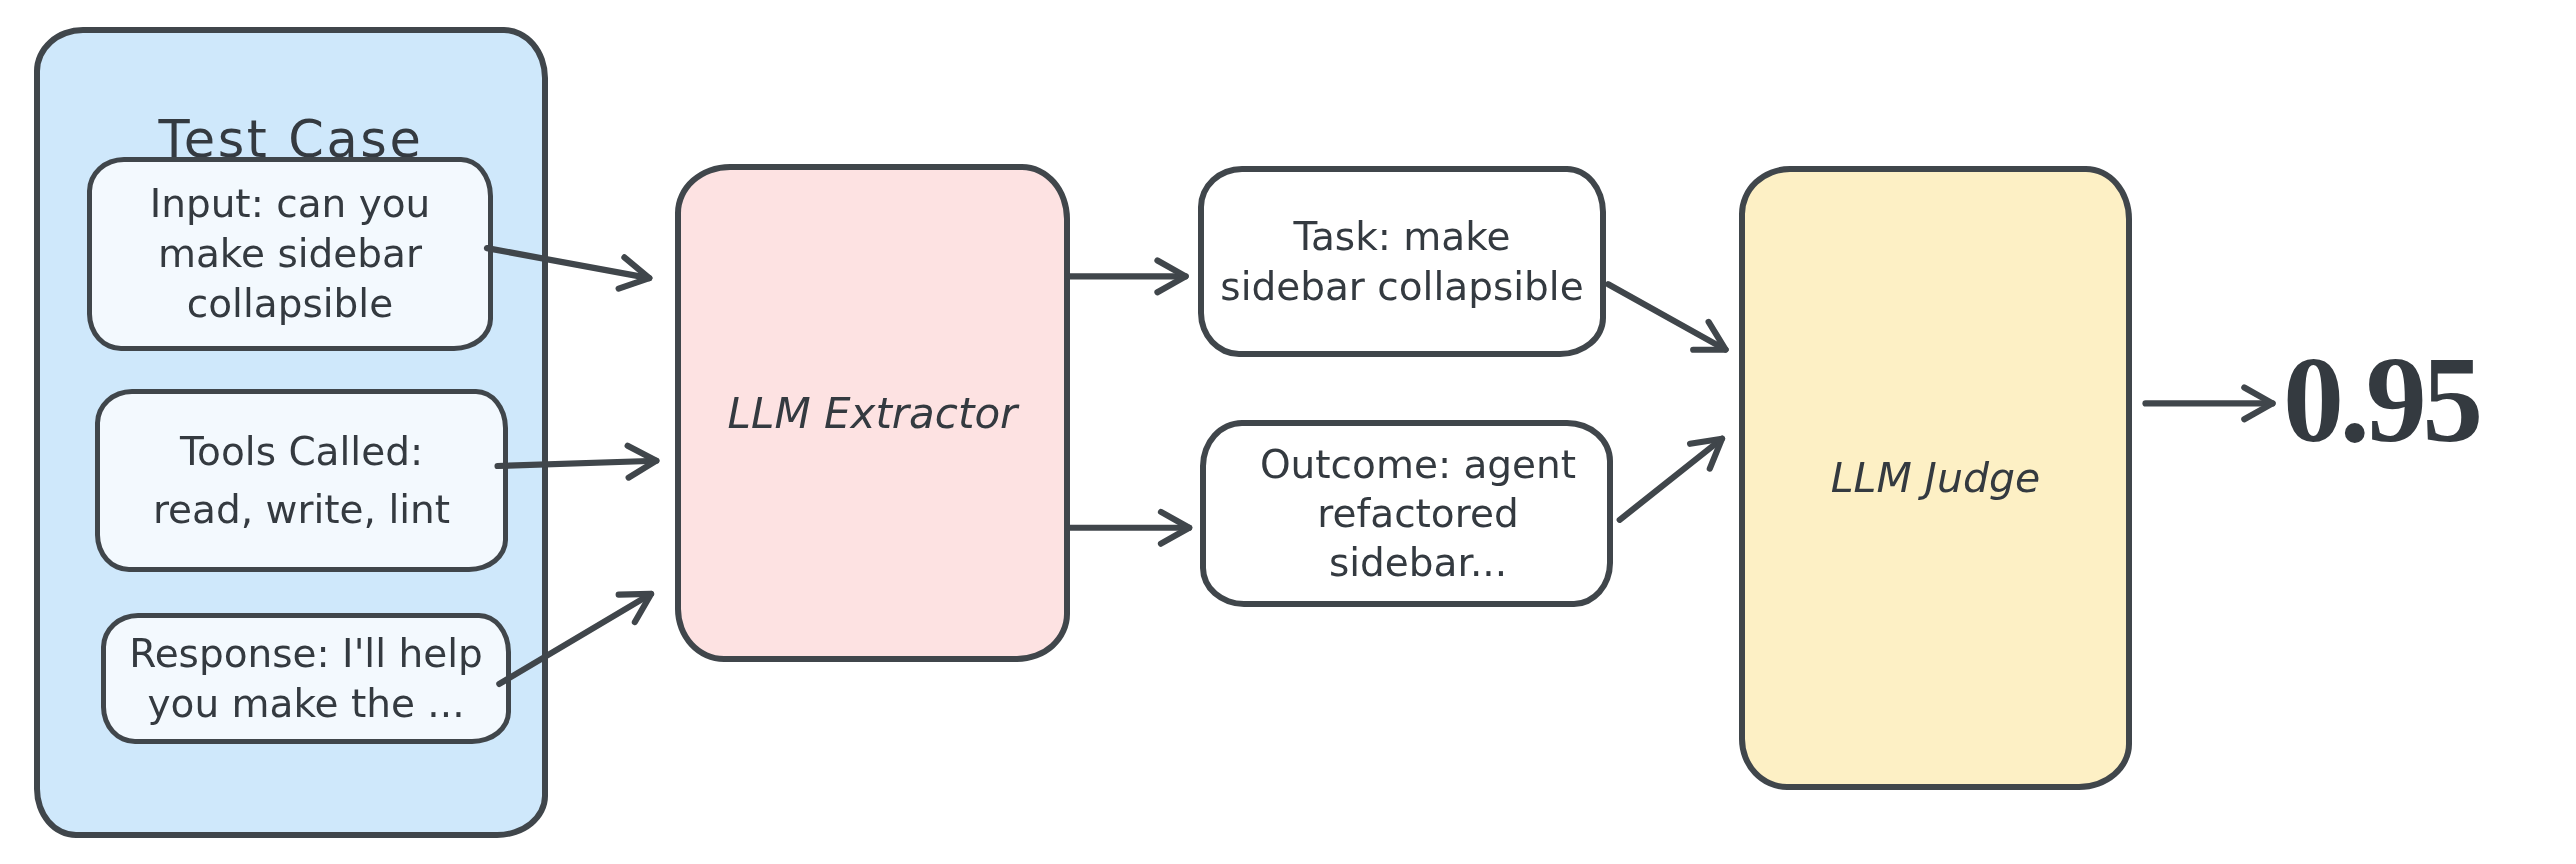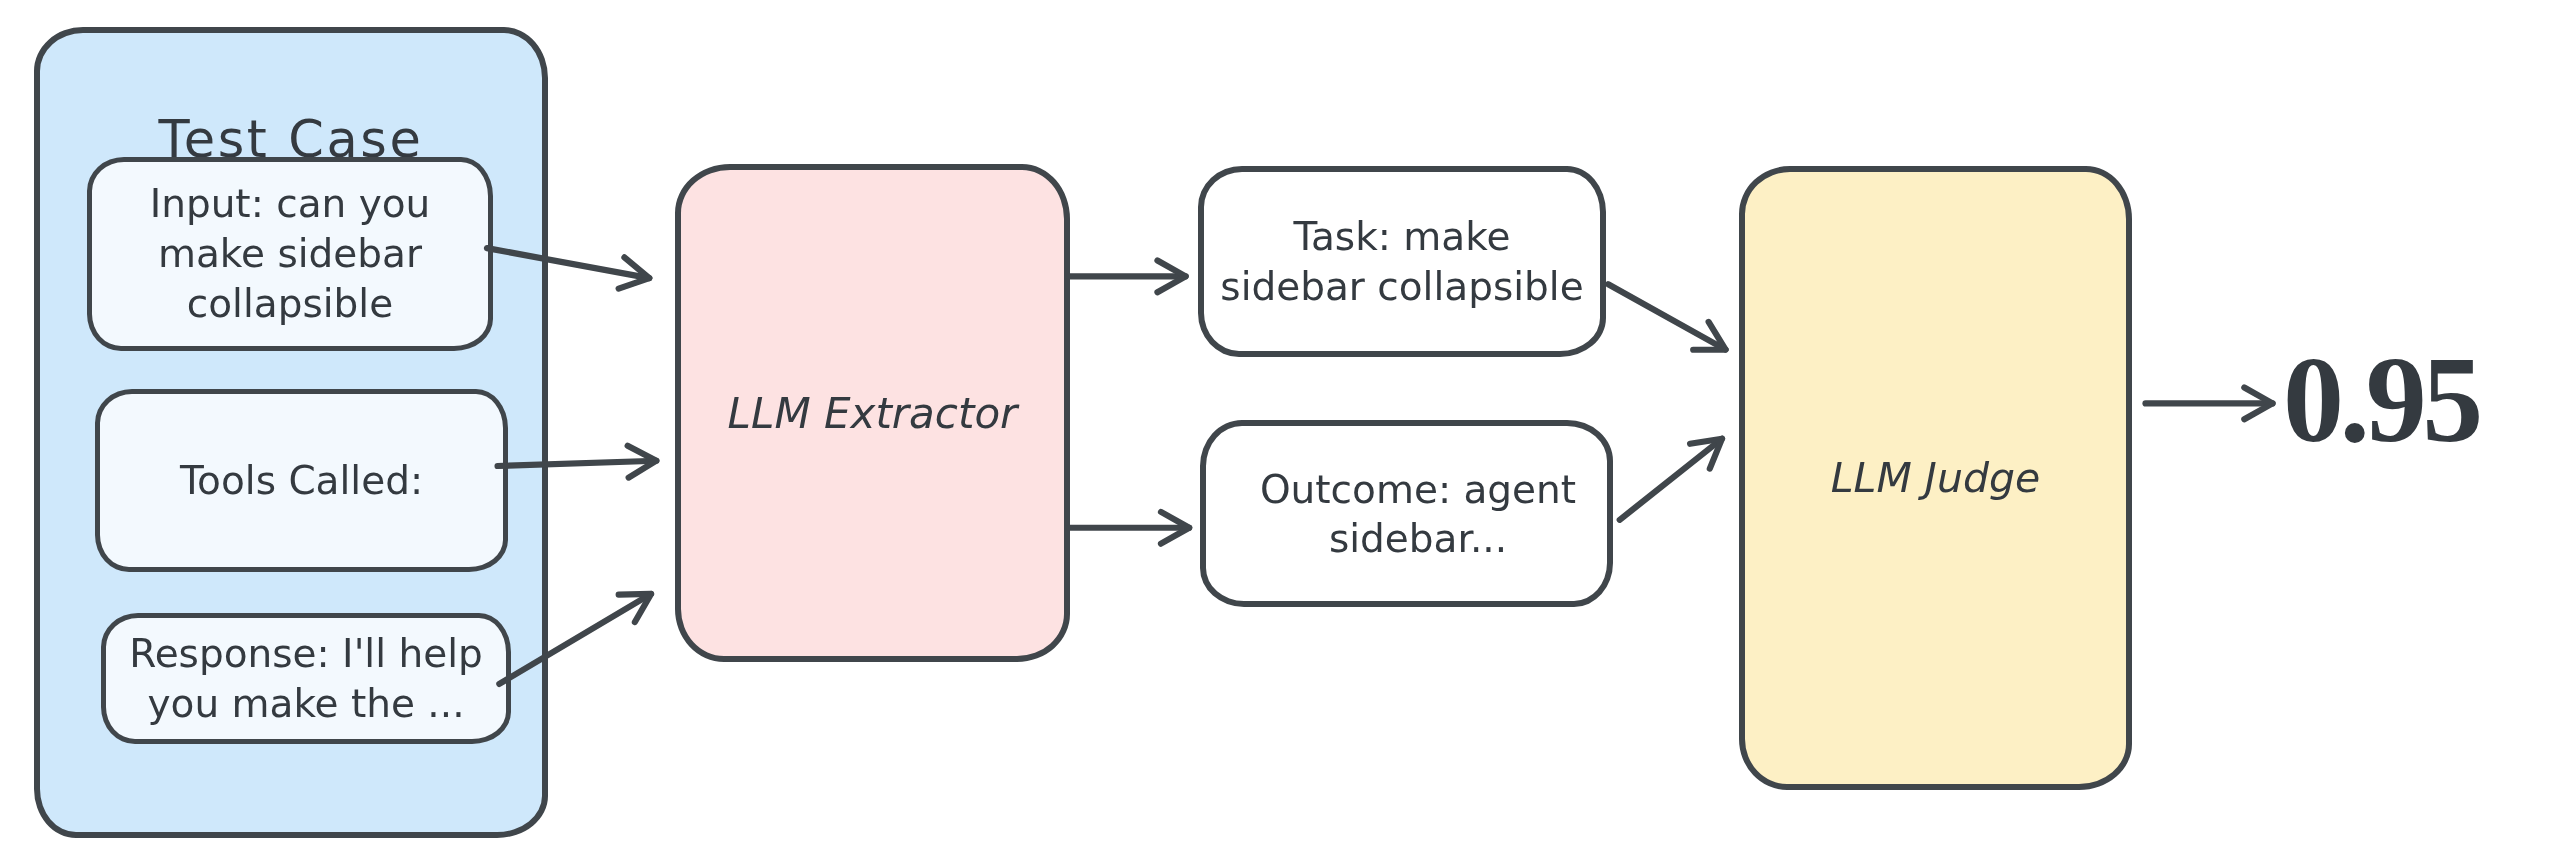--- a/index.html
+++ b/index.html
@@ -94,39 +94,41 @@
     <div class="test-case-title">Test Case</div>
 
     <div class="tc-item tc-input">
       <span class="line">Input: can you</span>
       <span class="line">make sidebar</span>
       <span class="line">collapsible</span>
     </div>
 
     <div class="tc-item tc-tools">
       <span class="line">Tools Called:</span>
+      <span class="line">read, write, lint</span>
     </div>
 
     <div class="tc-item tc-response">
       <span class="line">Response: I'll help</span>
       <span class="line">you make the ...</span>
     </div>
   </div>
 
   <div class="node task">
     <span class="line">Task: make</span>
     <span class="line">sidebar collapsible</span>
   </div>
 
   <div class="node extractor">
     <span>LLM Extractor</span>
   </div>
 
   <div class="node outcome">
     <span class="line">Outcome: agent</span>
+    <span class="line">refactored</span>
     <span class="line">sidebar...</span>
   </div>
 
   <div class="node judge">
     <span>LLM Judge</span>
   </div>
 
   <div class="score">0.95</div>
 
   <svg class="overlay" width="2576" height="865" viewBox="0 0 2920 980">

